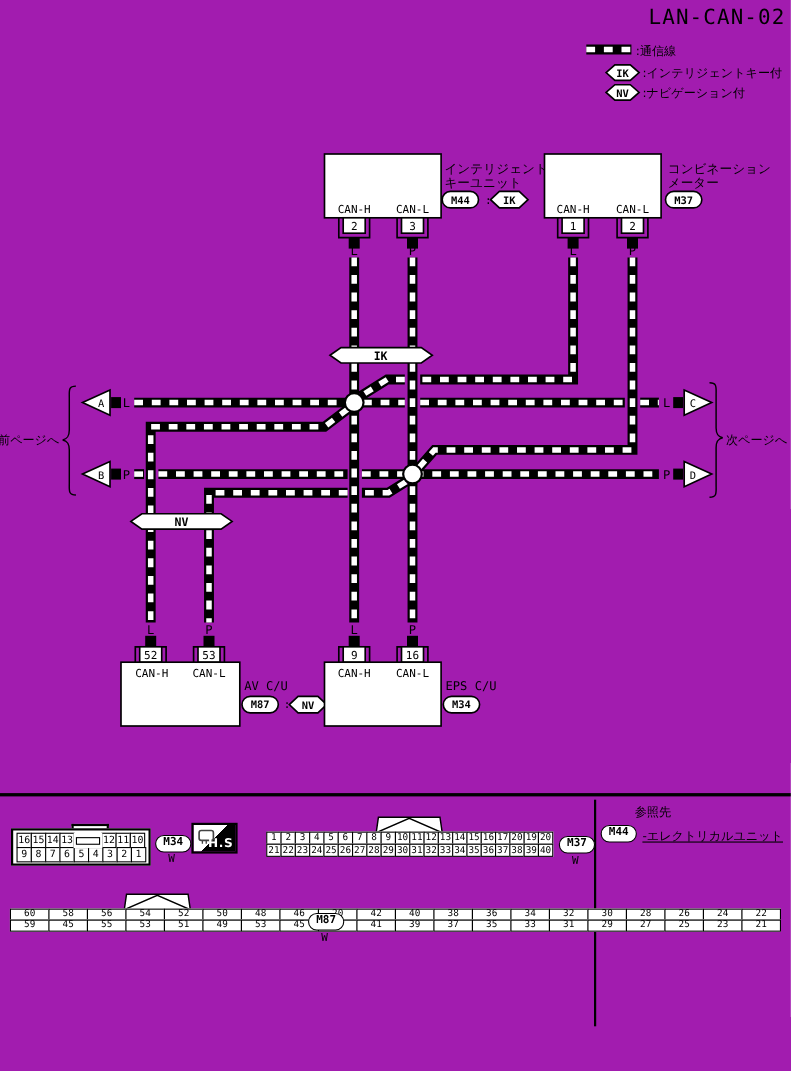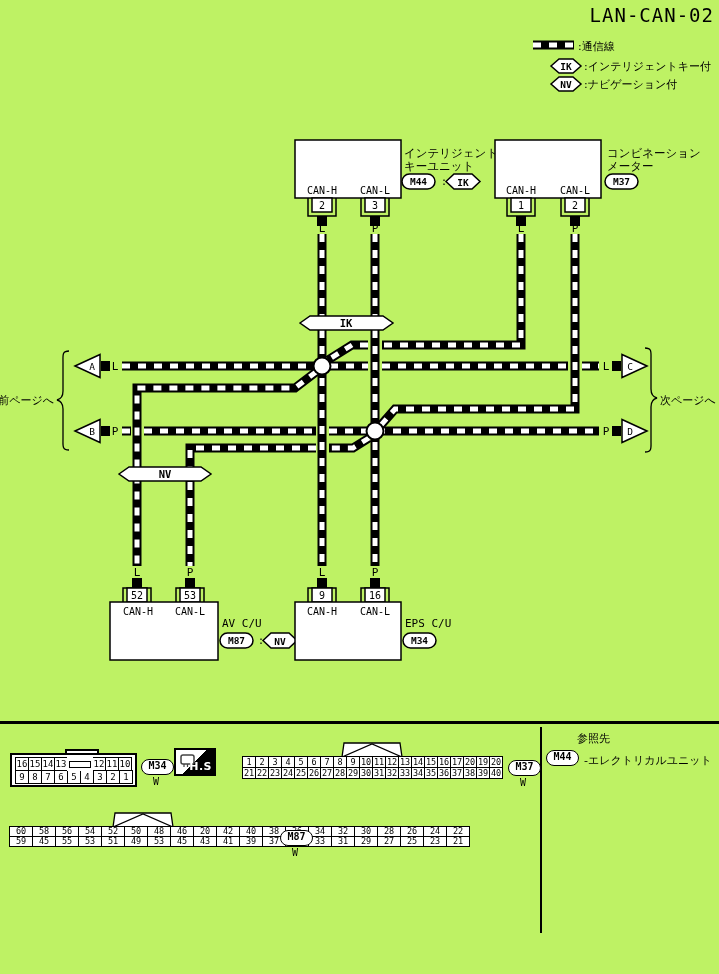--- a/index.html
+++ b/index.html
@@ -1,16 +1,16 @@
 <!DOCTYPE html>
 <html><head>
 <meta charset="utf-8">
 <style>
   html,body{margin:0;padding:0;background:#fff;}
-  .page{position:relative;width:719px;height:974px;background:#bef264;color:#000;
+  .page{position:relative;width:719px;height:974px;background:#a21caf;color:#000;
         font-family:"DejaVu Sans",sans-serif;overflow:hidden;}
   svg{position:absolute;left:0;top:0;}
   svg text{fill:#000;}
   .tm{font-family:"DejaVu Sans Mono",monospace;}
   .tj{font-family:"DejaVu Sans",sans-serif;}
   .wo{fill:none;stroke:#000;stroke-width:9;}
   .wd{fill:none;stroke:#fff;stroke-width:5;stroke-dasharray:8 8;}
   .thin{fill:none;stroke:#000;stroke-width:1.5;}
   .brace{fill:none;stroke:#000;stroke-width:1.3;}
   .whitebox{fill:#fff;stroke:#000;stroke-width:1.5;}
@@ -20,36 +20,36 @@
   .vdiv{position:absolute;left:540px;top:727px;width:2px;height:206px;background:#000;}
   .housing{position:absolute;left:10px;top:753px;width:127px;height:34px;
            border:2px solid #000;box-sizing:border-box;background:#fff;}
   .notch{position:absolute;left:65px;top:749px;width:34px;height:6px;
          border:2px solid #000;border-bottom:none;box-sizing:border-box;background:#fff;}
   .cellrow{display:flex;}
   .cell{box-sizing:border-box;border:1px solid #000;margin-left:-1px;background:#fff;
         text-align:center;font-family:"DejaVu Sans Mono",monospace;}
   .c34 .cell{width:14px;height:14px;font-size:9px;line-height:12px;}
   .c37 .cell{width:14px;height:12px;font-size:8.5px;line-height:10px;}
-  .c87 .cell{width:24px;height:11px;font-size:8.5px;line-height:9px;}
+  .c87 .cell{width:36px;height:11px;font-size:8.5px;line-height:9px;}
   .row2{margin-top:-1px;}
   .slot{box-sizing:border-box;width:26px;height:14px;margin-left:-1px;position:relative;background:#fff;}
   .slot i{position:absolute;left:2px;top:4px;width:20px;height:5px;border:1px solid #000;display:block;}
   .grid{position:absolute;background:#fff;}
   .oval{position:absolute;box-sizing:border-box;border:1.5px solid #000;border-radius:9px;
         background:#fff;text-align:center;font:bold 10px "DejaVu Sans Mono",monospace;
         width:33px;height:16px;line-height:12px;}
   .wl{position:absolute;font:10px "DejaVu Sans Mono",monospace;}
   .hs{position:absolute;left:174px;top:748px;width:42px;height:28px;border:2px solid #000;
       box-sizing:border-box;background:linear-gradient(135deg,#fff 49.5%,#000 50%);}
   .hs .hstext{position:absolute;right:2px;bottom:1px;color:#fff;
       font:bold 11px "DejaVu Sans",sans-serif;letter-spacing:.5px;}
   .tab{position:absolute;}
   .refhead{position:absolute;left:549px;top:731px;font:11px "DejaVu Sans",sans-serif;margin-left:28px;}
-  .reflabel{position:absolute;left:584px;top:753px;font:11px "DejaVu Sans",sans-serif;}
+  .reflabel{position:absolute;left:584px;top:753px;font:11px "DejaVu Sans",sans-serif;text-decoration:underline;}
 </style>
 </head>
 <body>
 
 <div class="page">
 
   <svg width="719" height="721" viewBox="0 0 719 721">
 
     <text class="tm" x="714" y="22" text-anchor="end" font-size="19" letter-spacing="1">LAN-CAN-02</text>
 

